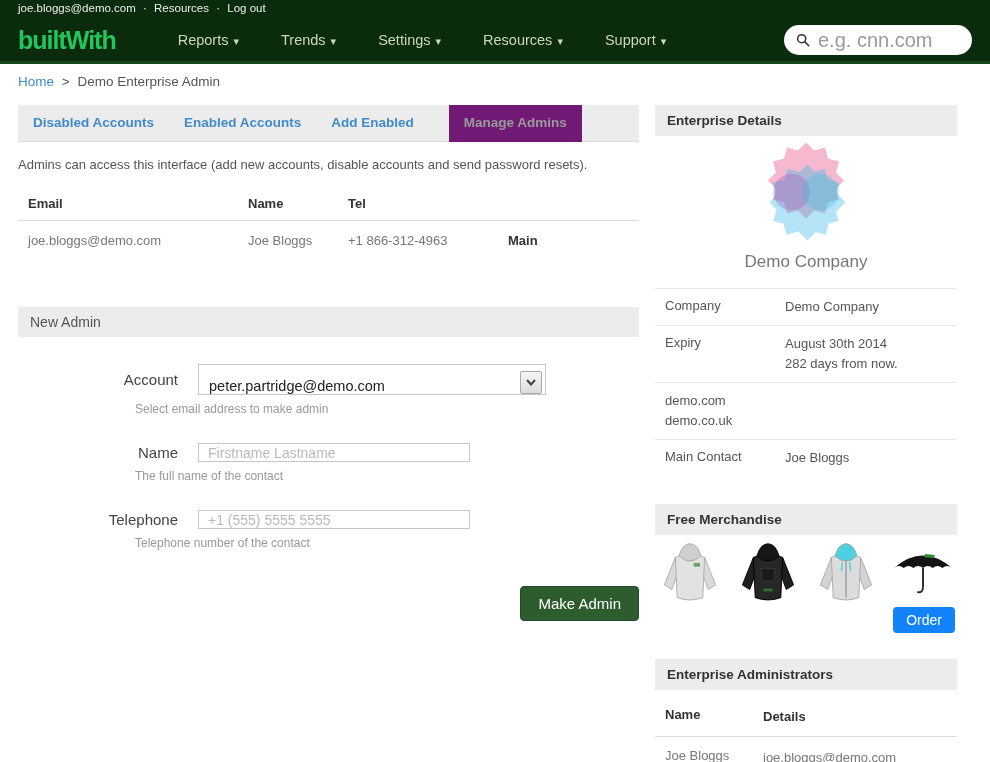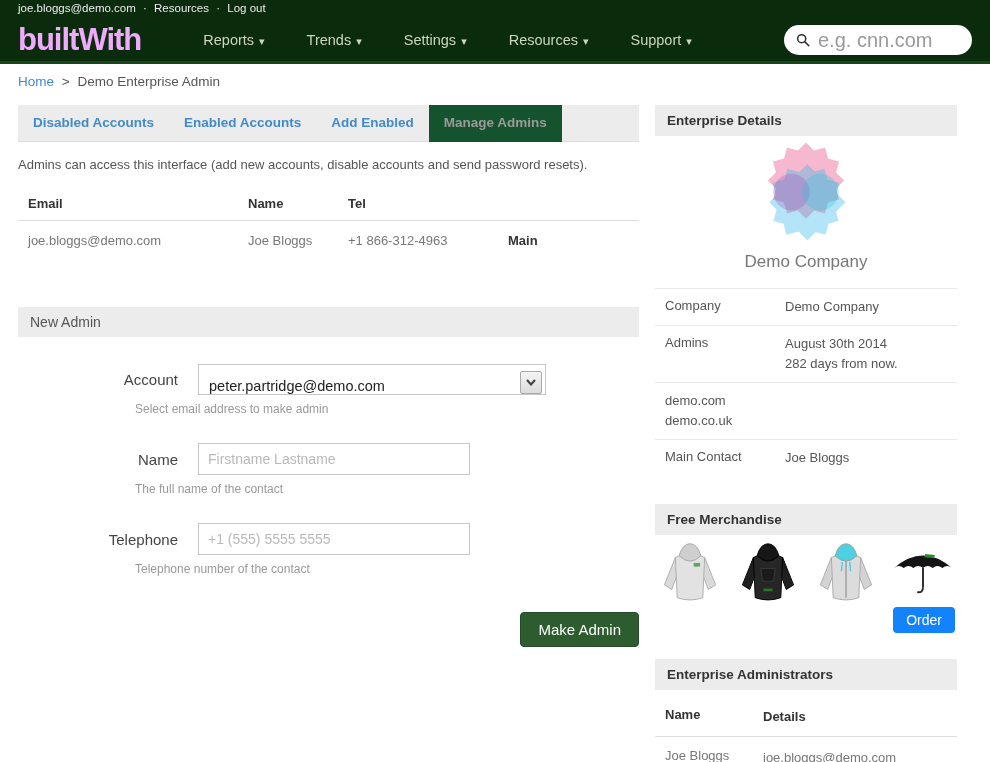--- a/index.html
+++ b/index.html
@@ -6,61 +6,61 @@
   html,body { background:#fff; }
   body { font-family:"Liberation Sans", sans-serif; width:990px; }
   .page { width:990px; height:762px; overflow:hidden; background:#fff; }
 
   
   .header { background:#0b2b0d; border-bottom:3px solid #17461a; }
   .utility-bar { height:19px; padding:2px 0 0 18px; font-size:11.5px; color:#ededed; }
   .utility-bar span { margin-right:4px; }
   .utility-bar .ulink { color:#ededed; text-decoration:none; cursor:pointer; }
   .navbar { height:42px; display:flex; align-items:center; padding:0 18px; }
-  .brand { font-size:31px; font-weight:800; color:#f0abfc; letter-spacing:-1px; margin-right:34px; cursor:pointer; }
+  .brand { font-size:25px; font-weight:800; color:#22c55e; letter-spacing:-1px; margin-right:34px; cursor:pointer; }
   .nav-item { color:#ccd6bd; font-size:14.5px; margin:0 0 0 14px; padding:6px 14px; cursor:pointer; white-space:nowrap; }
   .nav-item .caret { font-size:11px; margin-left:5px; color:#ccd6bd; }
   .nav-search { margin-left:auto; background:#fff; border-radius:16px; height:30px; width:188px; display:flex; align-items:center; padding:0 12px; }
   .nav-search input { border:none; outline:none; font-size:20px; color:#333; width:140px; margin-left:8px; font-family:"Liberation Sans", sans-serif; }
   .nav-search input::placeholder { color:#9a9a9a; }
 
   
   .breadcrumb { padding:10px 27px 0 18px; font-size:13.5px; color:#555; }
   .breadcrumb .bc-home { color:#428bca; text-decoration:none; cursor:pointer; }
   .breadcrumb .bc-sep { margin:0 4px; color:#555; }
 
   
   .main { display:flex; padding:0 0 0 18px; align-items:flex-start; }
   .col-left { width:621px; }
   .col-right { width:302px; margin-left:16px; }
 
   
   .tabbar { margin-top:16px; background:#ececec; border-bottom:1px solid #ddd; display:flex; height:37px; }
   .tab { font-size:13.5px; color:#428bca; padding:10px 15px 0 15px; cursor:pointer; white-space:nowrap;font-weight:bold; }
-  .tab.active { background:#14532d; color:#9a9a9a; cursor:default; margin-bottom:-1px; }
+  .tab.active { background:#701a75; color:#9a9a9a; cursor:default; margin-bottom:-1px;margin-left:20px; }
 
   
   .intro { margin-top:15px; font-size:13px; color:#555; }
   .admin-table { margin-top:16px; width:100%; }
   .admin-table .thead { display:flex; border-bottom:1px solid #ddd; padding:8px 0 9px 10px; }
   .admin-table .trow  { display:flex; padding:12px 0 12px 10px; }
   .ath { font-size:13px; font-weight:bold; color:#333; }
   .atd { font-size:13px; color:#777; }
   .c-email { width:220px; } .c-name { width:100px; } .c-tel { width:160px; } .c-badge { width:120px; }
   .badge-main { font-weight:bold; color:#333; }
 
   
   .section-header { margin-top:47px; background:#ececec; padding:7px 12px; font-size:14px; color:#555; }
   .form-row { display:flex; align-items:center; margin-top:27px; }
   .form-label { flex:0 0 160px; text-align:right; margin-right:20px; font-size:15px; color:#444; }
   .fake-select { width:348px; height:31px; border:1px solid #c6c6c6; background:#fff; display:flex; align-items:flex-end; cursor:pointer; }
   .fake-select .sel-value { flex:1; font-size:14.5px; color:#222; padding-left:10px; }
   .sel-btn { width:22px; height:23px; margin-right:3px; border:1px solid #a9a9a9; border-radius:2px;
              background:linear-gradient(#f5f5f5,#dcdcdc); display:flex; align-items:center; justify-content:center; }
-  .text-input { width:272px; height:32px; border:1px solid #c6c6c6; padding:0 9px; font-size:14px; color:#333; outline:none; font-family:"Liberation Sans", sans-serif; }
+  .text-input { width:272px; height:19px; border:1px solid #c6c6c6; padding:0 9px; font-size:14px; color:#333; outline:none; font-family:"Liberation Sans", sans-serif; }
   .text-input::placeholder { color:#b9b9b9; }
   .help-text { margin:7px 0 0 117px; font-size:12px; color:#999; }
   .submit-wrap { margin-top:36px; text-align:right; }
   .btn-make-admin { background:#2d5d2f; color:#fff; border:1px solid #24492a; border-radius:4px;
                     font-size:15px; padding:8px 17px; cursor:pointer; font-family:"Liberation Sans", sans-serif; }
 
   
   .panel-header { margin-top:16px; background:#ececec; padding:8px 12px; font-size:13.5px; font-weight:bold; color:#333; }
   .logo-wrap { text-align:center; margin-top:6px; }
   .company-name { text-align:center; font-size:17px; color:#777; margin-top:0px; padding-bottom:16px; }
@@ -215,21 +215,21 @@
       <div class="company-name">Demo Company</div>
 
       <div>
         <div class="detail-row">
           <div class="detail-label">Company</div>
           <div class="detail-lines">
             <div>Demo Company</div>
           </div>
         </div>
         <div class="detail-row">
-          <div class="detail-label">Admins</div>
+          <div class="detail-label">Expiry</div>
           <div class="detail-lines">
             <div>August 30th 2014</div>
             <div>282 days from now.</div>
           </div>
         </div>
         <div class="detail-row">
           <div class="detail-lines">
             <div>demo.com</div>
             <div>demo.co.uk</div>
           </div>

